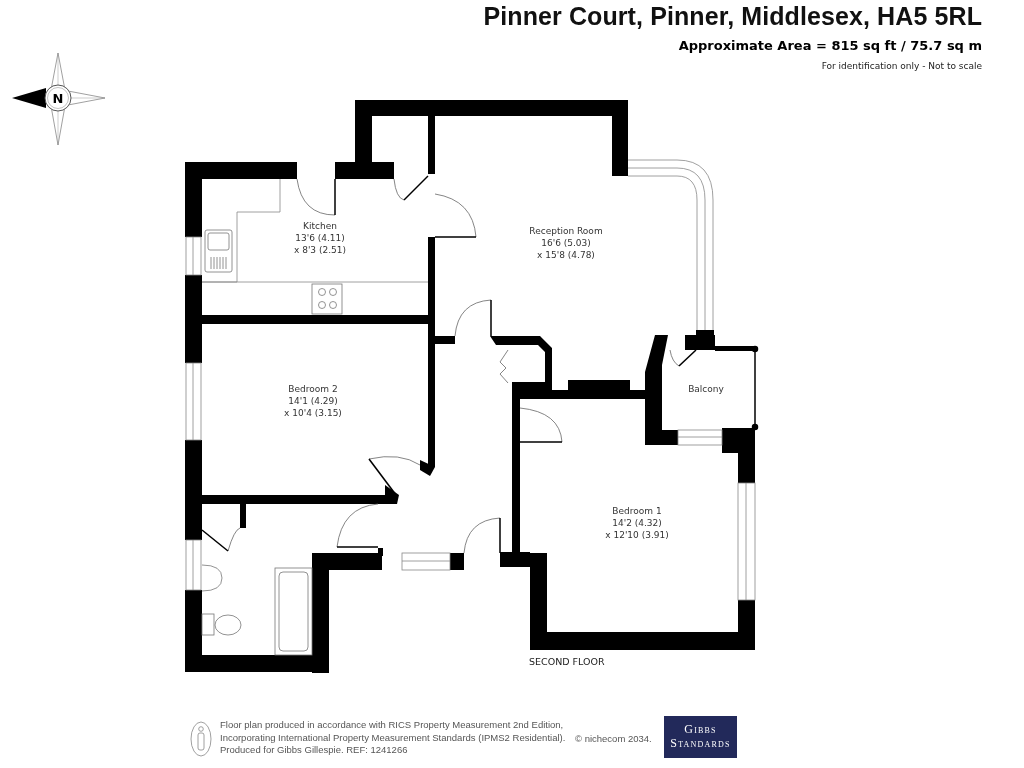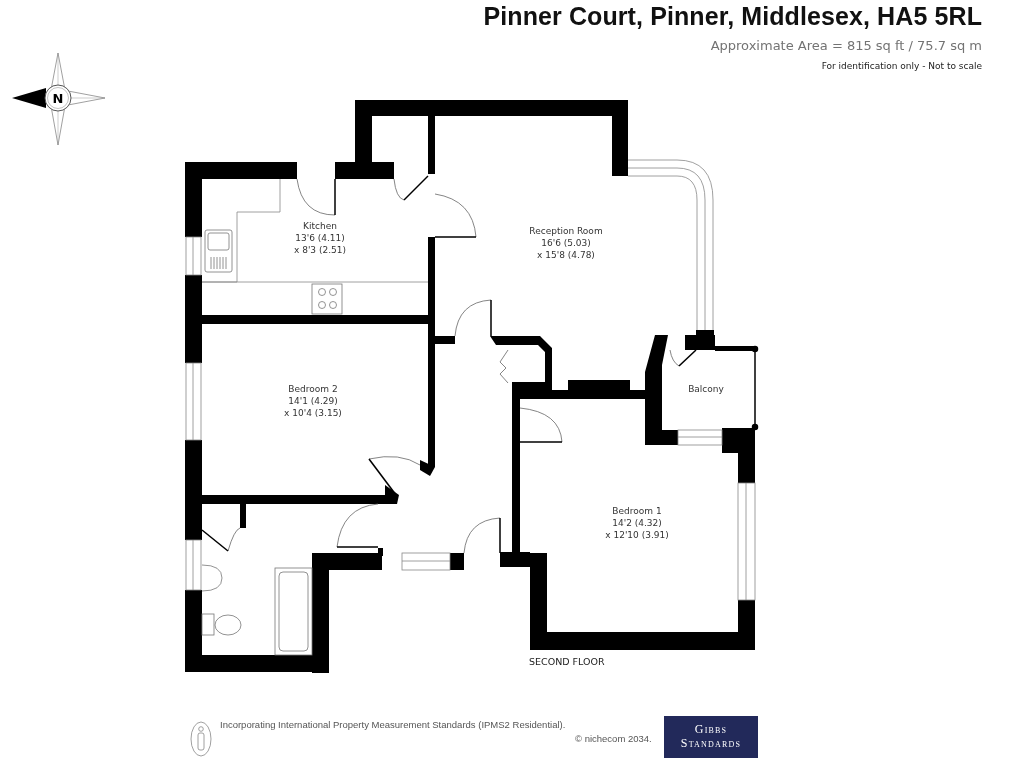--- a/index.html
+++ b/index.html
@@ -1,27 +1,27 @@
 <!DOCTYPE html>
 <html><head>
 <meta charset="utf-8">
 <style>
   html, body { margin:0; padding:0; background:#ffffff; }
   body { width:1024px; height:768px; position:relative; overflow:hidden; font-family:"DejaVu Sans", sans-serif; color:#1a1a1a; }
   .title { position:absolute; right:42px; top:2px; font-family:"Liberation Sans", sans-serif; font-weight:bold; font-size:25px; color:#111; white-space:nowrap; letter-spacing:0.1px; }
-  .area { position:absolute; right:42px; top:38px; font-size:13px; color:#737373; white-space:nowrap; }
+  .area { position:absolute; right:42px; top:38px; font-size:13px; color:#000000; white-space:nowrap;font-weight:bold; }
   .note { position:absolute; right:42px; top:61px; font-size:9px; color:#222; white-space:nowrap;text-align:center; }
   svg.plan { position:absolute; left:0; top:0; }
   .room-label { font-family:"DejaVu Sans", sans-serif; font-size:9px; fill:#333; text-anchor:middle; }
   .floor-label { font-family:"DejaVu Sans", sans-serif; font-size:9.5px; fill:#222; }
   .footer { position:absolute; left:190px; top:719px; width:470px; }
   .footer-icon { position:absolute; left:0; top:2px; width:22px; height:36px; }
   .footer-text { position:absolute; left:30px; top:0; font-family:"Liberation Sans", sans-serif; font-size:9.5px; color:#555; line-height:12.5px; white-space:nowrap; }
   .copyright { position:absolute; left:575px; top:733px; font-family:"Liberation Sans", sans-serif; font-size:9.5px; color:#555; white-space:nowrap; }
-  .brand { position:absolute; left:664px; top:716px; width:94px; height:42px; background:#22295a; color:#fff; font-family:"Liberation Serif", serif; text-align:center; letter-spacing:1.2px; }
+  .brand { position:absolute; left:664px; top:716px; width:73px; height:42px; background:#22295a; color:#fff; font-family:"Liberation Serif", serif; text-align:center; letter-spacing:1.2px; }
   .brand .l1 { display:block; font-size:12px; margin-top:6px; line-height:14px; font-variant:small-caps; }
   .brand .l2 { display:block; font-size:12px; line-height:14px; font-variant:small-caps; }
 </style>
 </head>
 <body>
 
 <div class="title">Pinner Court, Pinner, Middlesex, HA5 5RL</div>
 <div class="area">Approximate Area = 815 sq ft / 75.7 sq m</div>
 <div class="note">For identification only - Not to scale</div>
 
@@ -204,20 +204,22 @@
   <text class="floor-label" x="529" y="665">SECOND FLOOR</text>
 </svg>
 
 <div class="footer">
   <svg class="footer-icon" viewBox="0 0 22 36">
     <ellipse cx="11" cy="18" rx="10" ry="17" fill="none" stroke="#888" stroke-width="0.8"></ellipse>
     <circle cx="11" cy="8" r="2.3" fill="none" stroke="#888" stroke-width="0.8"></circle>
     <rect x="8" y="12" width="6" height="17" rx="2" fill="none" stroke="#888" stroke-width="0.8"></rect>
   </svg>
   <div class="footer-text">
+    <div>Floor plan produced in accordance with RICS Property Measurement 2nd Edition,</div>
     <div>Incorporating International Property Measurement Standards (IPMS2 Residential).</div>
+    <div>Produced for Gibbs Gillespie.   REF:  1241266</div>
   </div>
 </div>
 <div class="copyright">© nichecom 2034.</div>
 <div class="brand">
   <span class="l1">Gibbs</span>
   <span class="l2">Standards</span>
 </div>
 
 </body></html>

